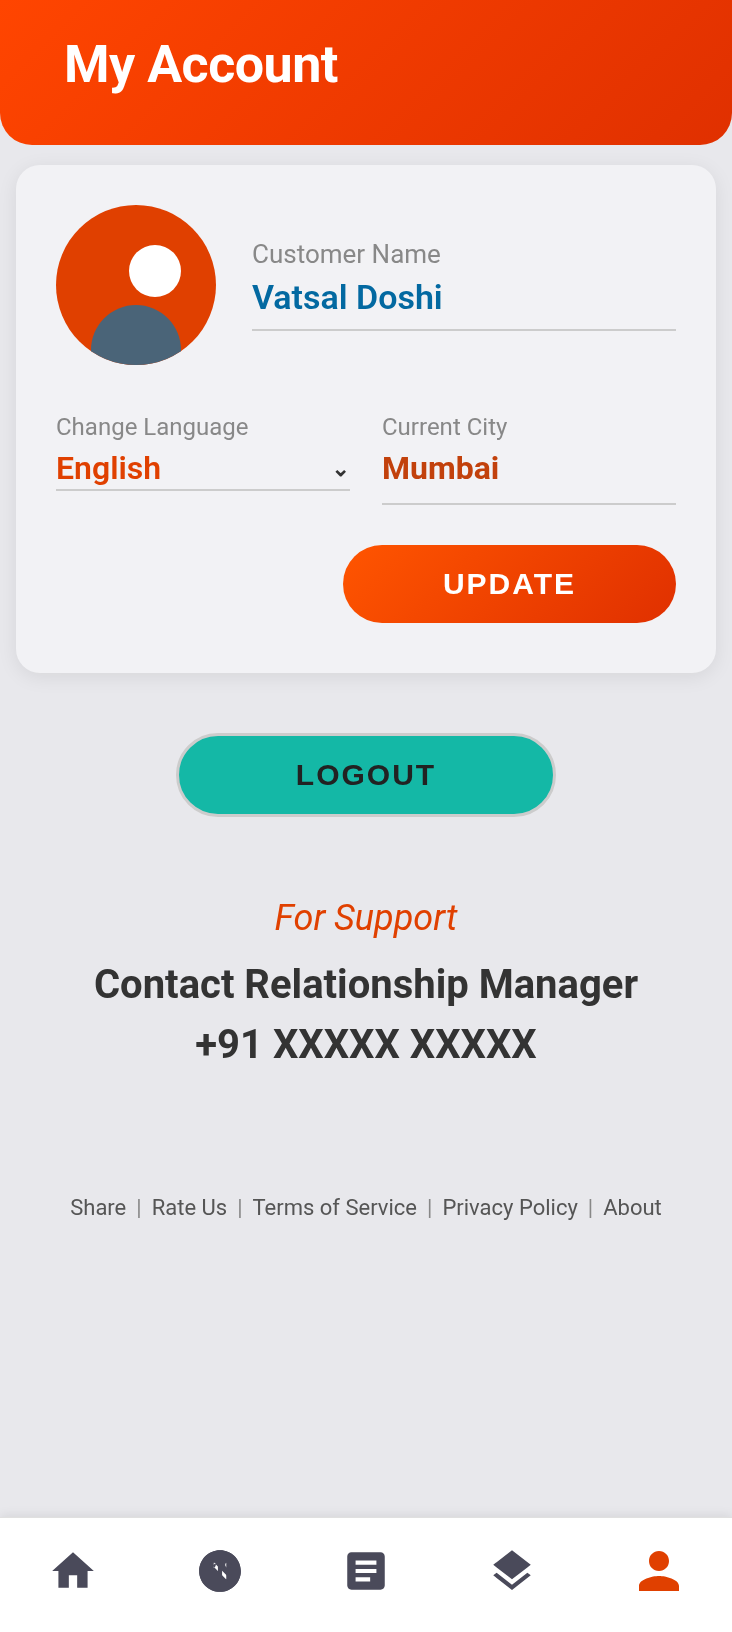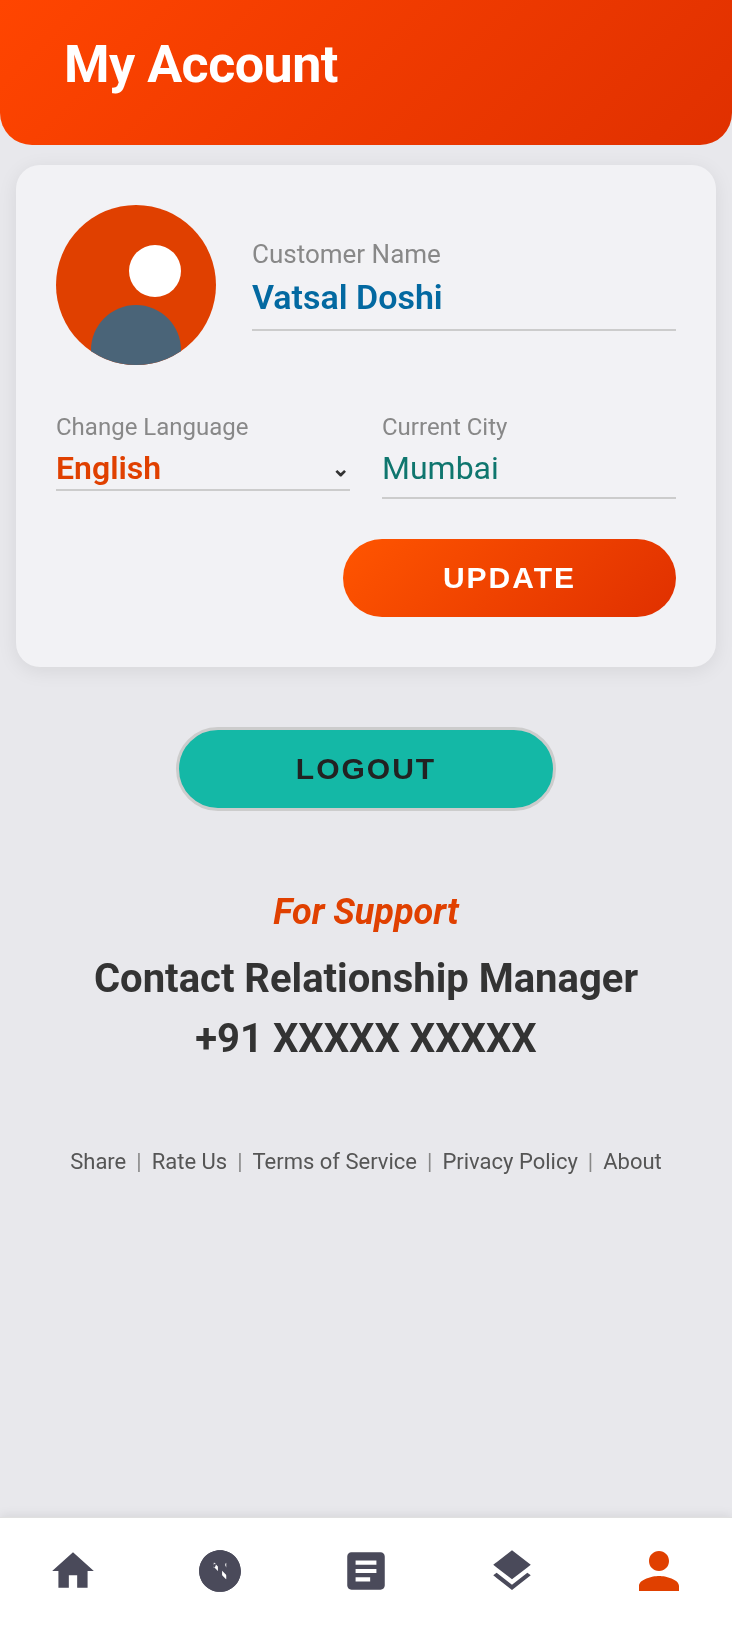--- a/index.html
+++ b/index.html
@@ -140,25 +140,25 @@
       align-items: center;
       justify-content: space-between;
     }
 
     .chevron-icon {
       color: #333;
       font-size: 22px;
     }
 
     .city-value {
-      color: #0f766e;
+      color: #c2410c;
       font-size: 32px;
-      font-weight: 400;
+      font-weight: 700;
       border-bottom: 2px solid #ccc;
-      padding-bottom: 10px;
+      padding-bottom: 16px;
     }
 
     
     .mobile-section {
       margin-bottom: 48px;
     }
 
     .mobile-section .field-label {
       font-size: 26px;
       color: #666;
@@ -214,41 +214,42 @@
     }
 
     
     .support-section {
       text-align: center;
     }
 
     .support-title {
       color: #e04000;
       font-size: 36px;
-      font-weight: 700;
+      font-weight: 400;
       font-style: italic;
       margin-bottom: 16px;
     }
 
     .support-contact {
       color: #333;
       font-size: 40px;
       font-weight: 700;
       line-height: 1.5;
     }
 
     
     .footer-links {
       width: 100%;
       display: flex;
       justify-content: center;
       align-items: center;
       gap: 0;
       flex-wrap: wrap;
       padding: 0 20px;
+      margin-top: 40px;
     }
 
     .footer-link {
       color: #555;
       font-size: 22px;
       text-decoration: none;
     }
 
     .footer-sep {
       color: #888;

